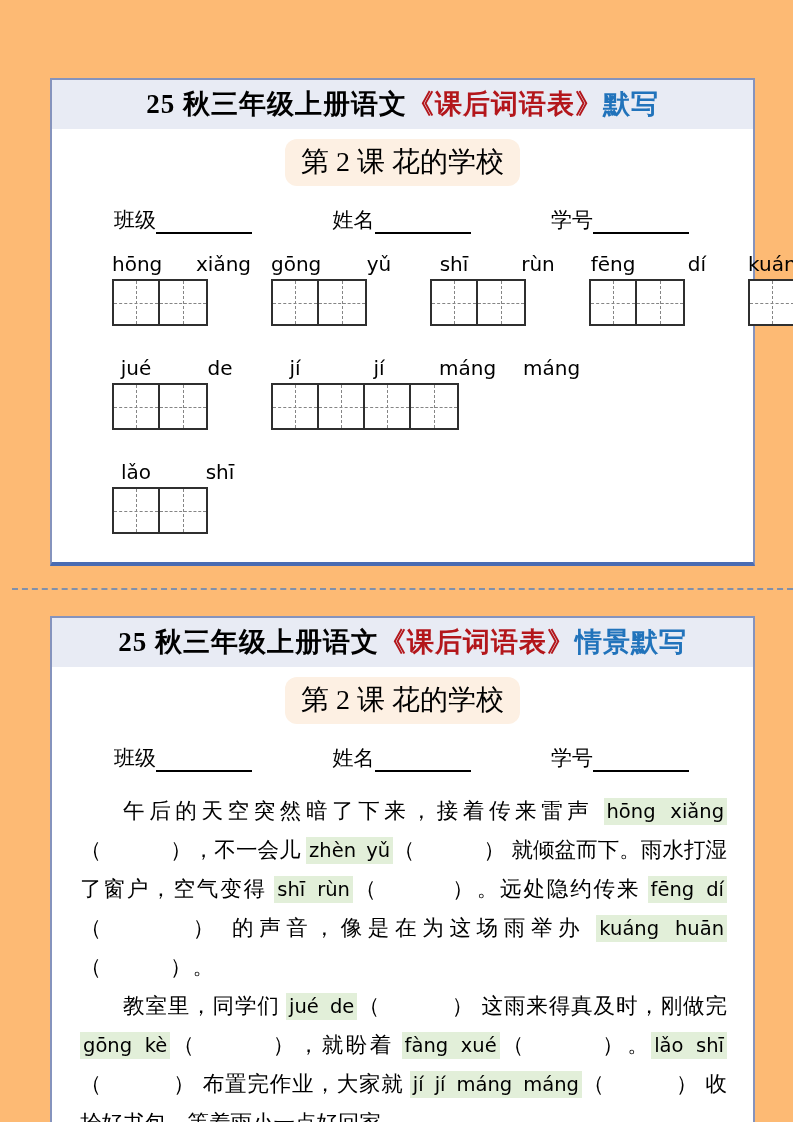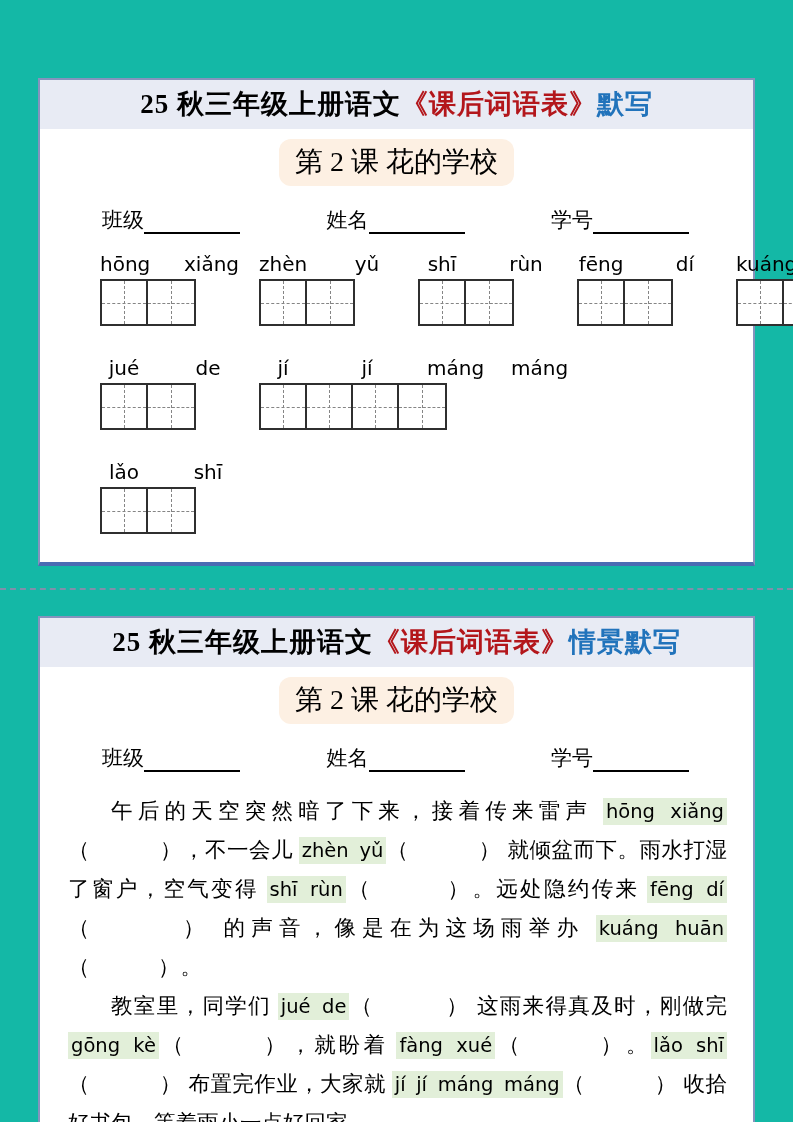--- a/index.html
+++ b/index.html
@@ -1,21 +1,21 @@
 <!DOCTYPE html>
 <html><head>
 <meta charset="utf-8">
 <style>
   * { margin: 0; padding: 0; box-sizing: border-box; }
   html, body { background: #ffffff; }
   body { font-family: "Liberation Serif", "DejaVu Serif", serif; color: #000; }
   .page {
     position: relative;
     width: 793px; height: 1122px;
-    margin: 0 auto; background: #14b8a6; overflow: hidden;
+    margin: 0 auto; background: #fdba74; overflow: hidden; padding-left: 12px;
   }
   
   .card {
     margin: 0 38px;
     border: 2px solid #8593bd;
     border-bottom: 4px solid #4a6cb3;
     background: #fff;
   }
   .card1 { margin-top: 78px; }
   .card2 { margin-top: 26px; }
@@ -132,21 +132,21 @@
               <span class="syl">hōng</span>
               <span class="syl">xiǎng</span>
             </div>
             <div class="cells">
               <span class="cell"></span>
               <span class="cell"></span>
             </div>
           </div>
           <div class="word-block">
             <div class="syllables">
-              <span class="syl">zhèn</span>
+              <span class="syl">gōng</span>
               <span class="syl">yǔ</span>
             </div>
             <div class="cells">
               <span class="cell"></span>
               <span class="cell"></span>
             </div>
           </div>
           <div class="word-block">
             <div class="syllables">
               <span class="syl">shī</span>

